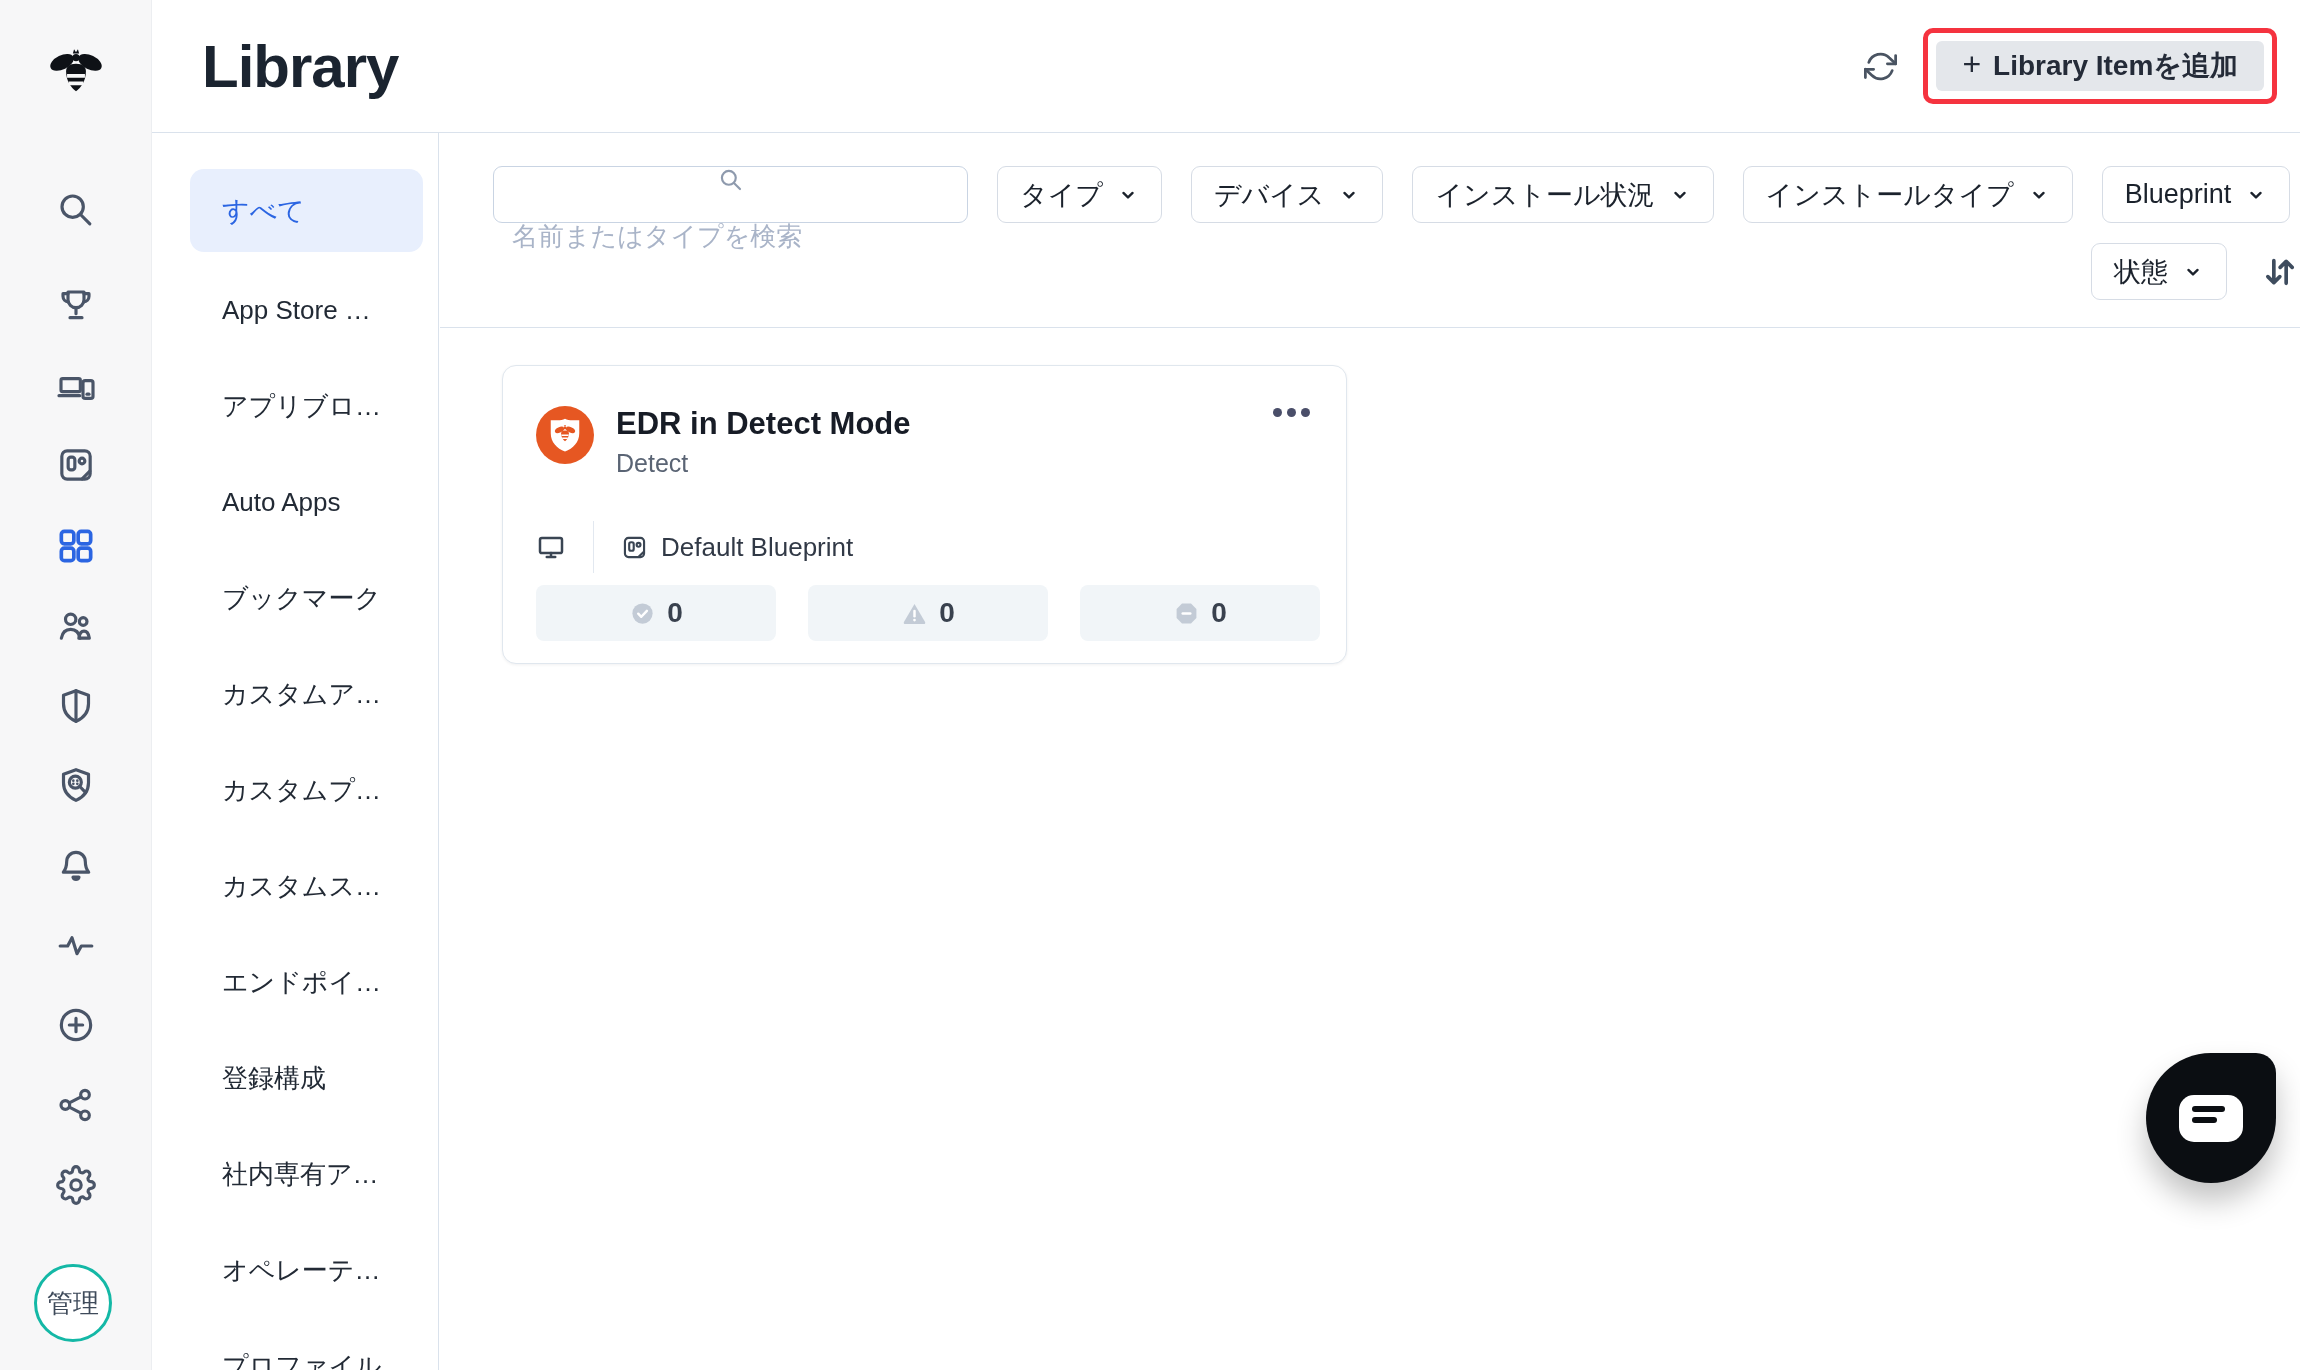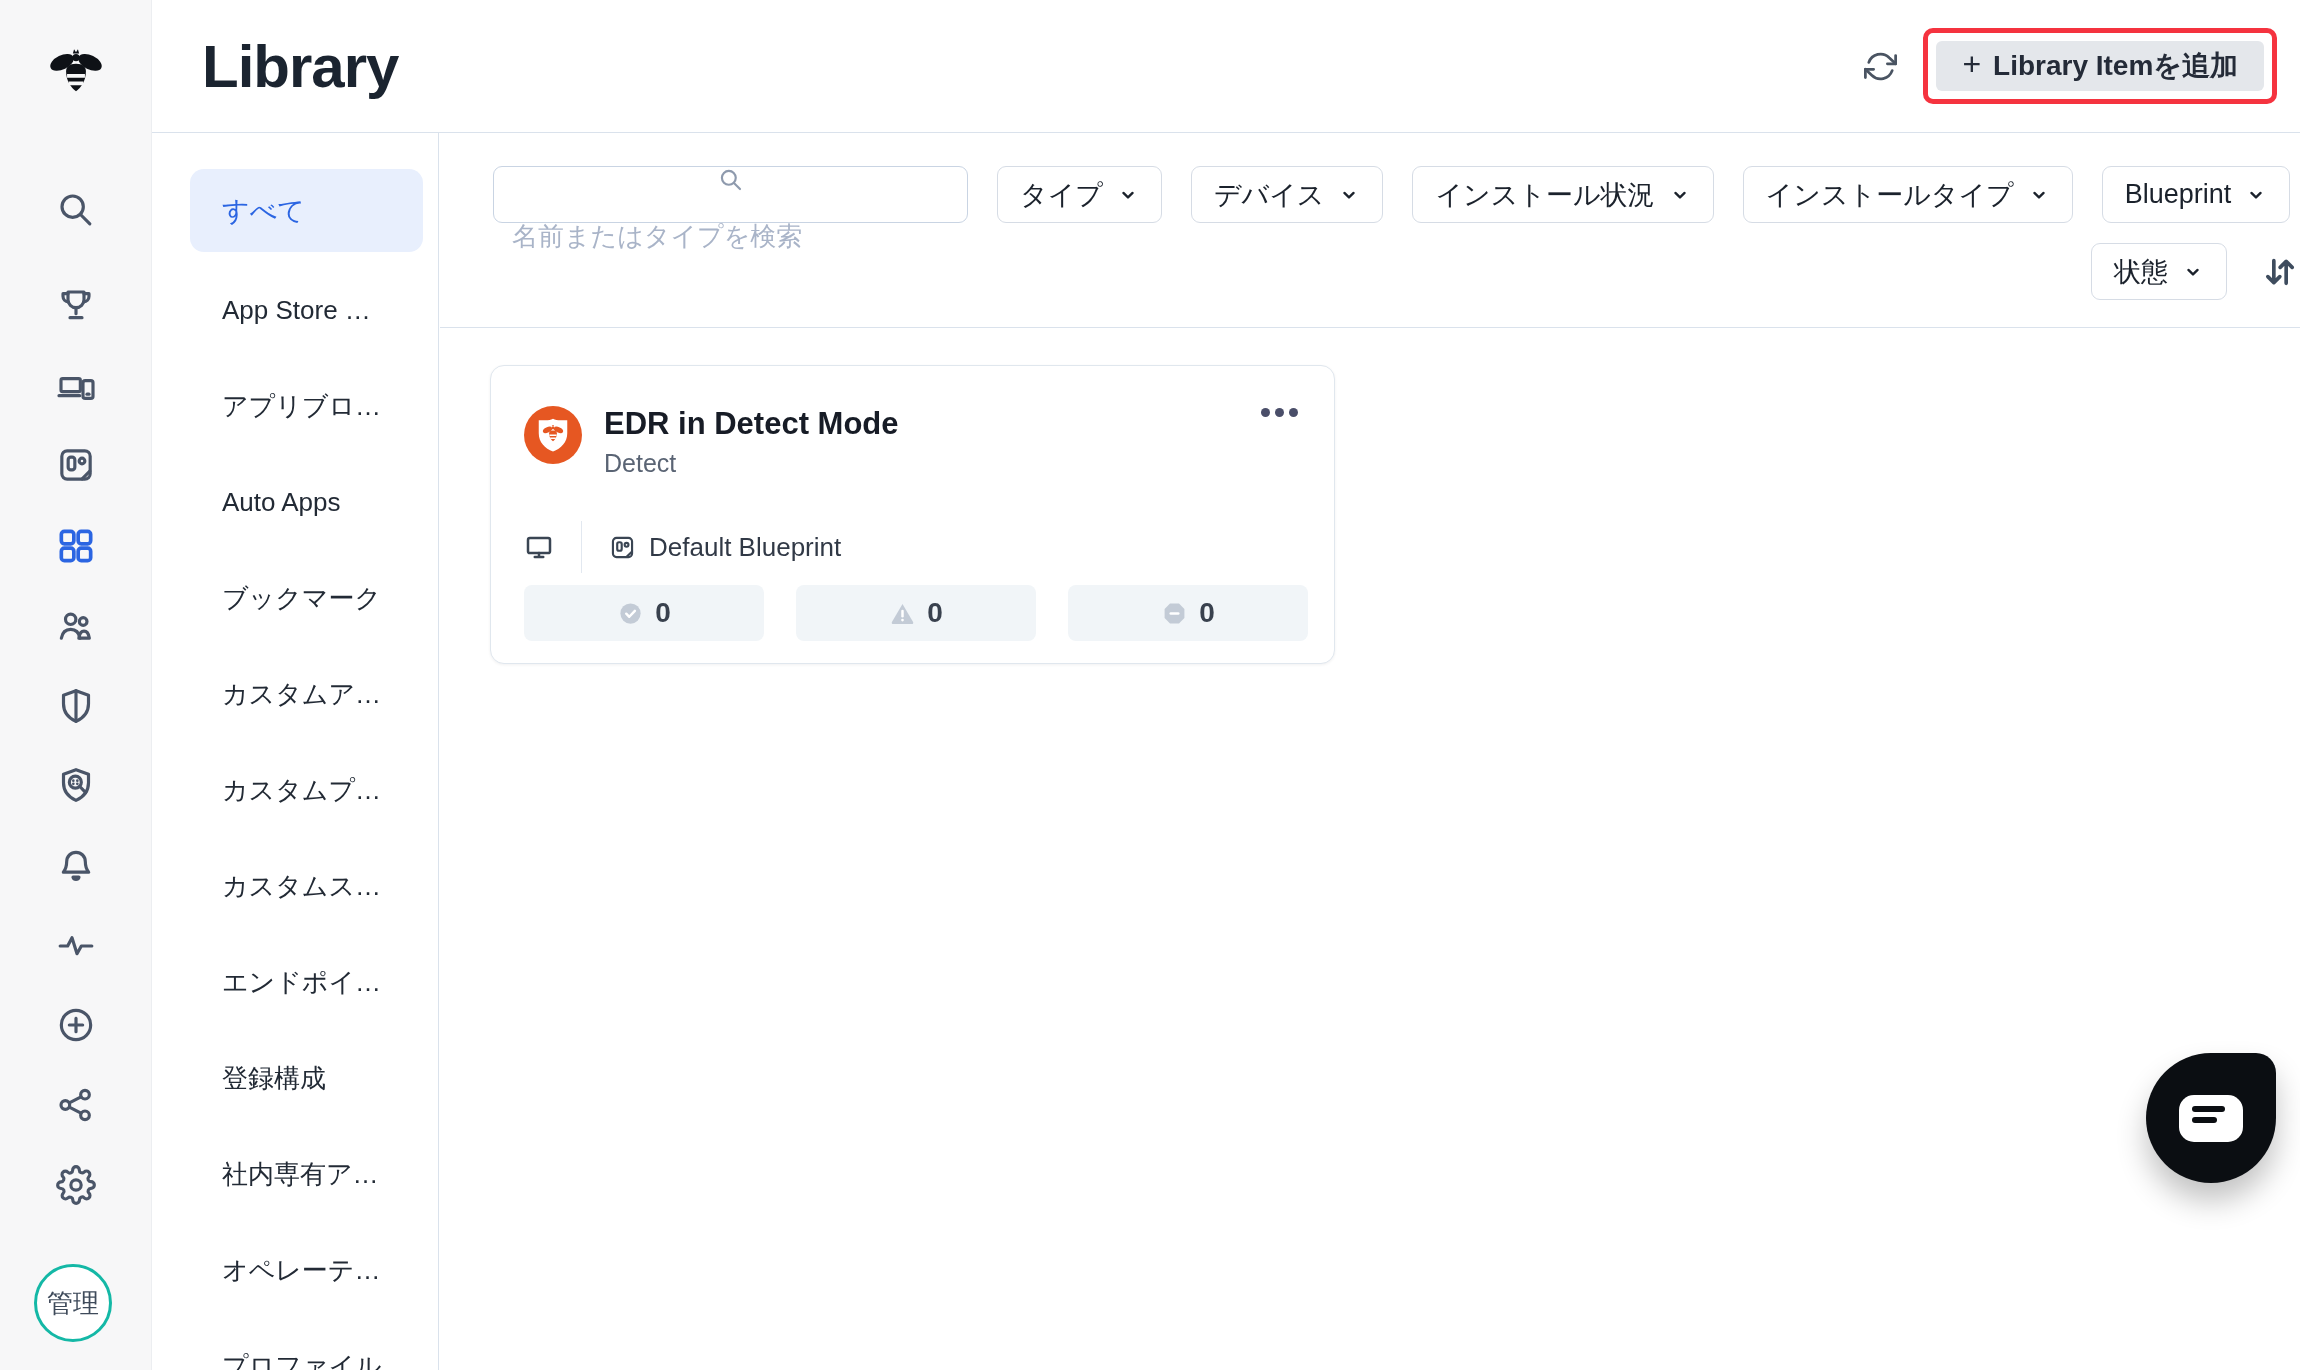--- a/index.html
+++ b/index.html
@@ -80,21 +80,21 @@
     color:#1B222C;cursor:pointer;font-family:inherit;}
   .filter-btn svg{width:22px;height:22px;stroke:#1B222C;fill:none;stroke-width:2.6;
     stroke-linecap:round;stroke-linejoin:round;}
   .sort-btn{background:none;border:none;cursor:pointer;margin-left:4px;}
   .sort-btn svg{width:40px;height:40px;stroke:#3E4C5E;fill:none;stroke-width:2.2;
     stroke-linecap:round;stroke-linejoin:round;}
 
   
   .content{padding:37px 0 0 50px;}
   .card{position:relative;width:845px;height:299px;border:1px solid #E0E7EE;border-radius:14px;
-    background:#fff;box-shadow:0 1px 3px rgba(16,24,40,.06);}
+    background:#fff;box-shadow:0 1px 3px rgba(16,24,40,.06);margin-left:12px;}
   .card-head{position:absolute;left:33px;top:40px;display:flex;gap:22px;}
   .avert-badge{width:58px;height:58px;border-radius:50%;background:var(--orange);
     display:flex;align-items:center;justify-content:center;flex:none;}
   .avert-badge svg{width:38px;height:38px;}
   .card-title{font-size:31px;font-weight:700;color:#171C26;line-height:1.15;}
   .card-vendor{font-size:25px;color:var(--muted);margin-top:7px;}
   .more-btn{position:absolute;right:30px;top:36px;background:none;border:none;cursor:pointer;
     display:flex;gap:5px;padding:6px;}
   .more-btn i{width:9px;height:9px;border-radius:50%;background:#4A4E69;display:block;}
   .bp-row{position:absolute;left:33px;top:155px;display:flex;align-items:center;}

